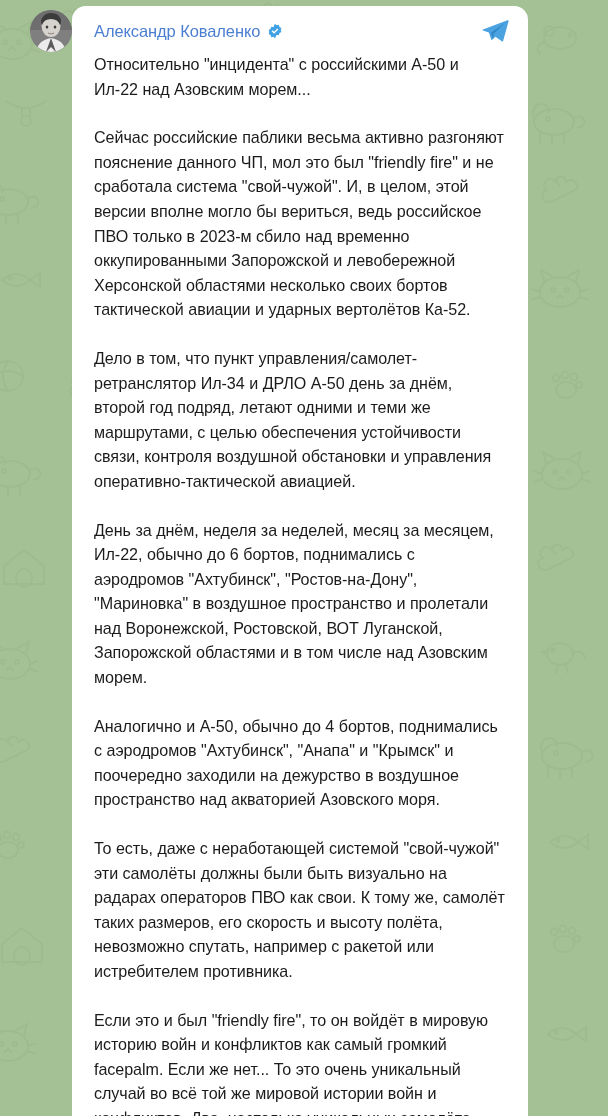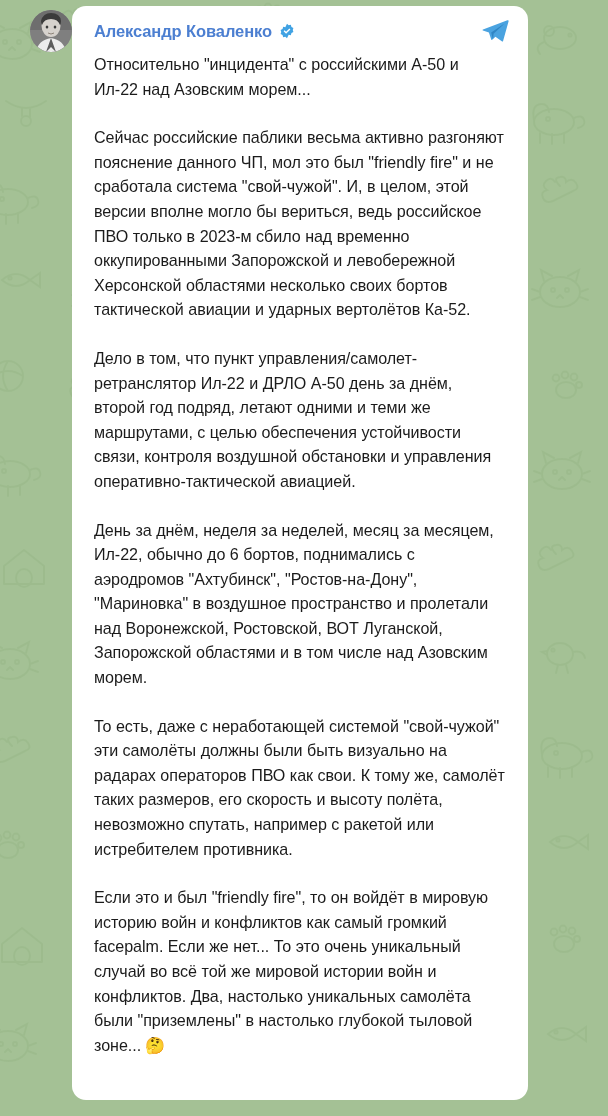--- a/index.html
+++ b/index.html
@@ -46,21 +46,21 @@
   
   .card-head{
     display:flex; align-items:center;
     height:22px;
     margin-bottom:10px;
     position:relative;
   }
   #channel-name{
     color:#4c7fd1;
     font-size:16.5px;
-    font-weight:bold;
+    font-weight:normal;
     letter-spacing:-0.1px;
     white-space:nowrap;
   }
   #verified-badge{
     margin-left:7px;
     width:16px; height:16px;
     flex:0 0 16px;
     display:inline-block;
   }
   #verified-badge svg{ display:block; }
@@ -281,20 +281,21 @@
       <svg width="30" height="30" viewBox="0 0 30 30" xmlns="http://www.w3.org/2000/svg">
         <path fill="#4aa3e0" d="M27.4 4.2 L3.0 13.6 q-1.1 .45 -.1 .95 l6.0 1.9 l2.3 7.0 q.3 .85 1.0 .2 l3.2 -3.0 l6.4 4.7 q1.0 .6 1.35 -.65 L28.6 5.2 q.3 -1.35 -1.2 -1.0 z"></path>
         <path fill="#2f85c4" d="M11.2 16.45 l12.1 -8.1 q.55 -.35 .25 .25 l-10.0 9.2 l-.35 4.6 q-.25 .55 -.6 -.1 z"></path>
       </svg>
     </span>
   </header>
 
   <div id="post-body">
     <p class="para">Относительно "инцидента" с российскими А-50 и Ил-22 над Азовским морем...</p>
     <p class="para">Сейчас российские паблики весьма активно разгоняют пояснение данного ЧП, мол это был "friendly fire" и не сработала система "свой-чужой". И, в целом, этой версии вполне могло бы вериться, ведь российское ПВО только в 2023-м сбило над временно оккупированными Запорожской и левобережной Херсонской областями несколько своих бортов тактической авиации и ударных вертолётов Ка-52.</p>
-    <p class="para">Дело в том, что пункт управления/самолет-ретранслятор Ил-22 и ДРЛО А-50 день за днём, второй год подряд, летают одними и теми же маршрутами, с целью обеспечения устойчивости связи, контроля воздушной обстановки и управления оперативно-тактической авиацией.</p>
+    <p class="para">Дело в том, что пункт управления/самолет-ретранслятор Ил-34 и ДРЛО А-50 день за днём, второй год подряд, летают одними и теми же маршрутами, с целью обеспечения устойчивости связи, контроля воздушной обстановки и управления оперативно-тактической авиацией.</p>
     <p class="para">День за днём, неделя за неделей, месяц за месяцем, Ил-22, обычно до 6 бортов, поднимались с аэродромов "Ахтубинск", "Ростов-на-Дону", "Мариновка" в воздушное пространство и пролетали над Воронежской, Ростовской, ВОТ Луганской, Запорожской областями и в том числе над Азовским морем.</p>
+    <p class="para">Аналогично и А-50, обычно до 4 бортов, поднимались с аэродромов "Ахтубинск", "Анапа" и "Крымск" и поочередно заходили на дежурство в воздушное пространство над акваторией Азовского моря.</p>
     <p class="para">То есть, даже с неработающей системой "свой-чужой" эти самолёты должны были быть визуально на радарах операторов ПВО как свои. К тому же, самолёт таких размеров, его скорость и высоту полёта, невозможно спутать, например с ракетой или истребителем противника.</p>
     <p class="para">Если это и был "friendly fire", то он войдёт в мировую историю войн и конфликтов как самый громкий facepalm. Если же нет... То это очень уникальный случай во всё той же мировой истории войн и конфликтов. Два, настолько уникальных самолёта были "приземлены" в настолько глубокой тыловой зоне... 🤔</p>
 
   </div>
 
 </article>
 
 </body></html>

